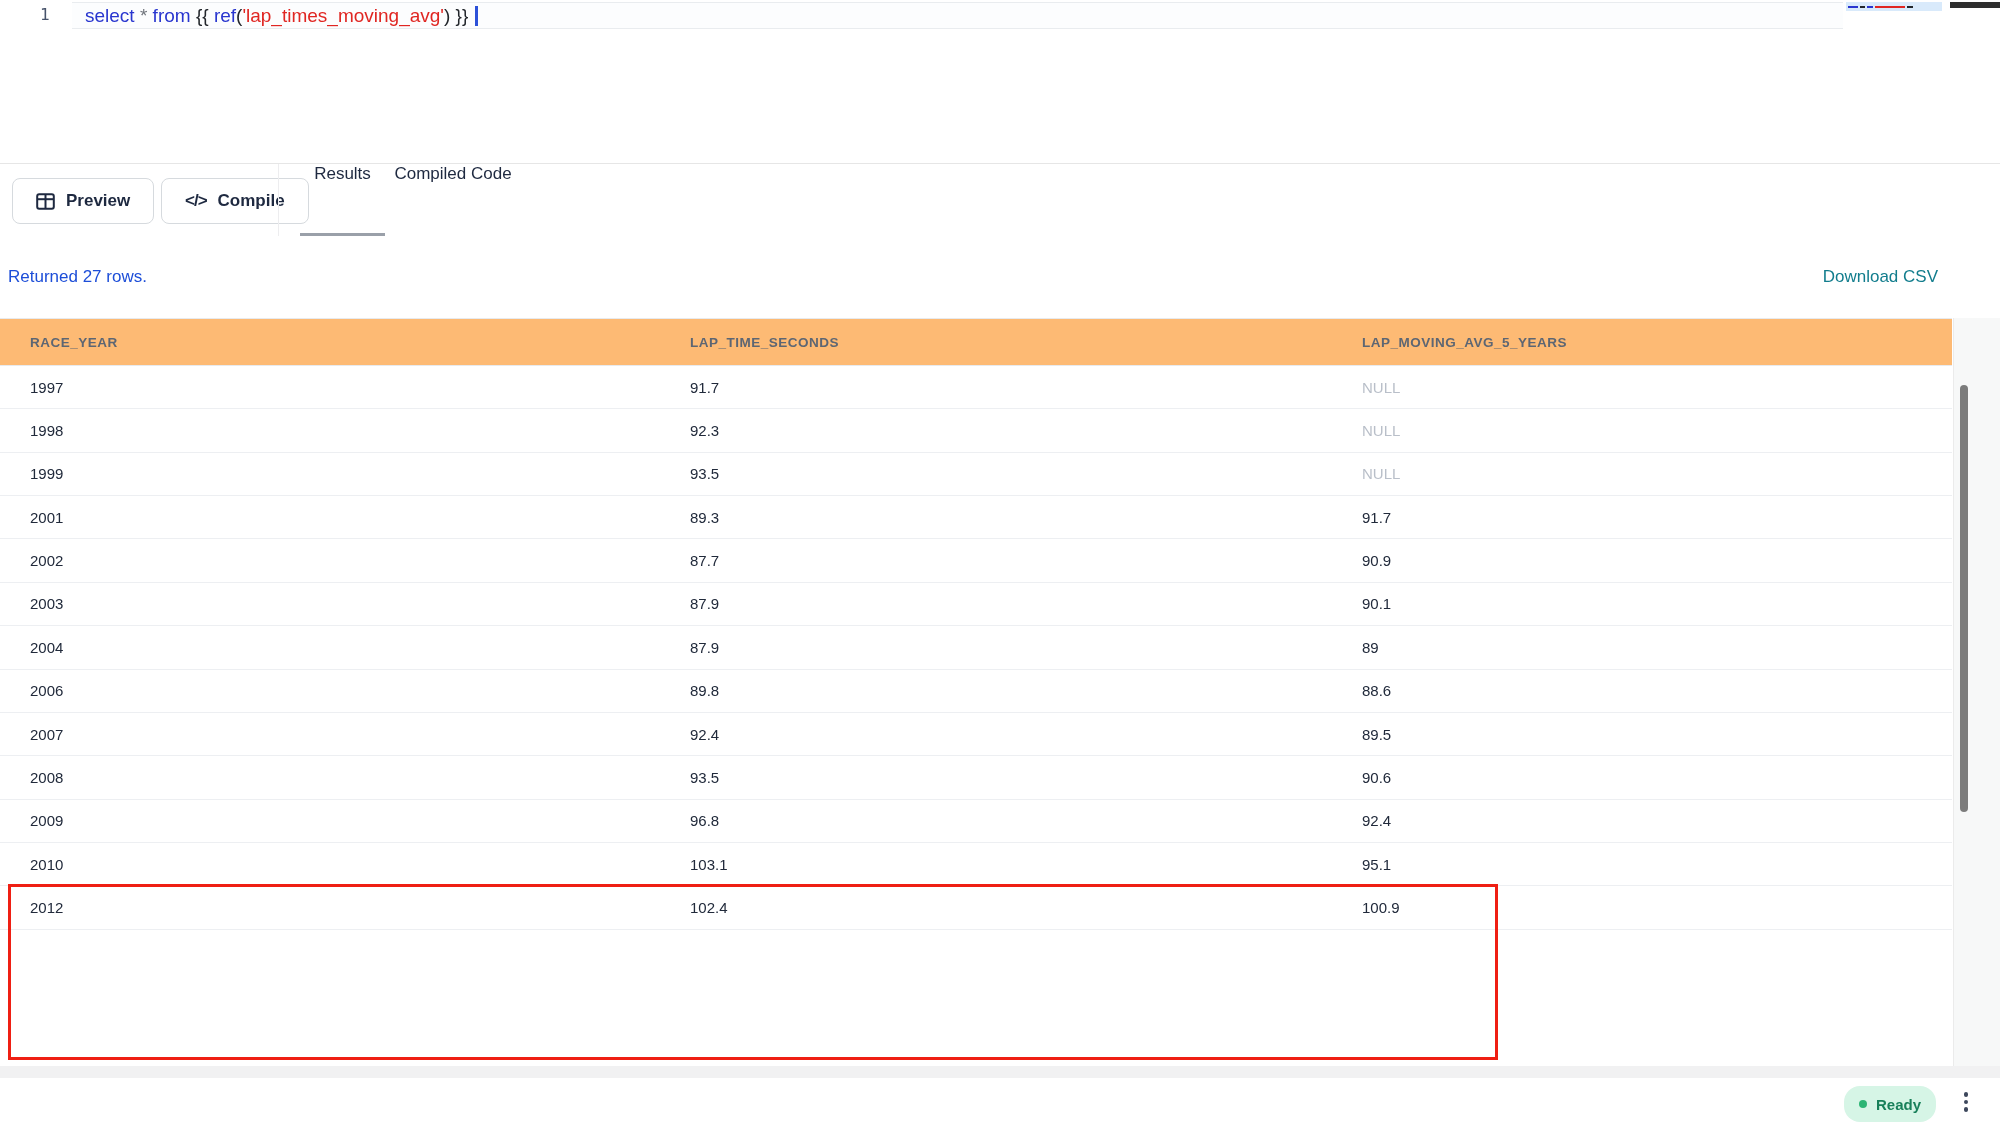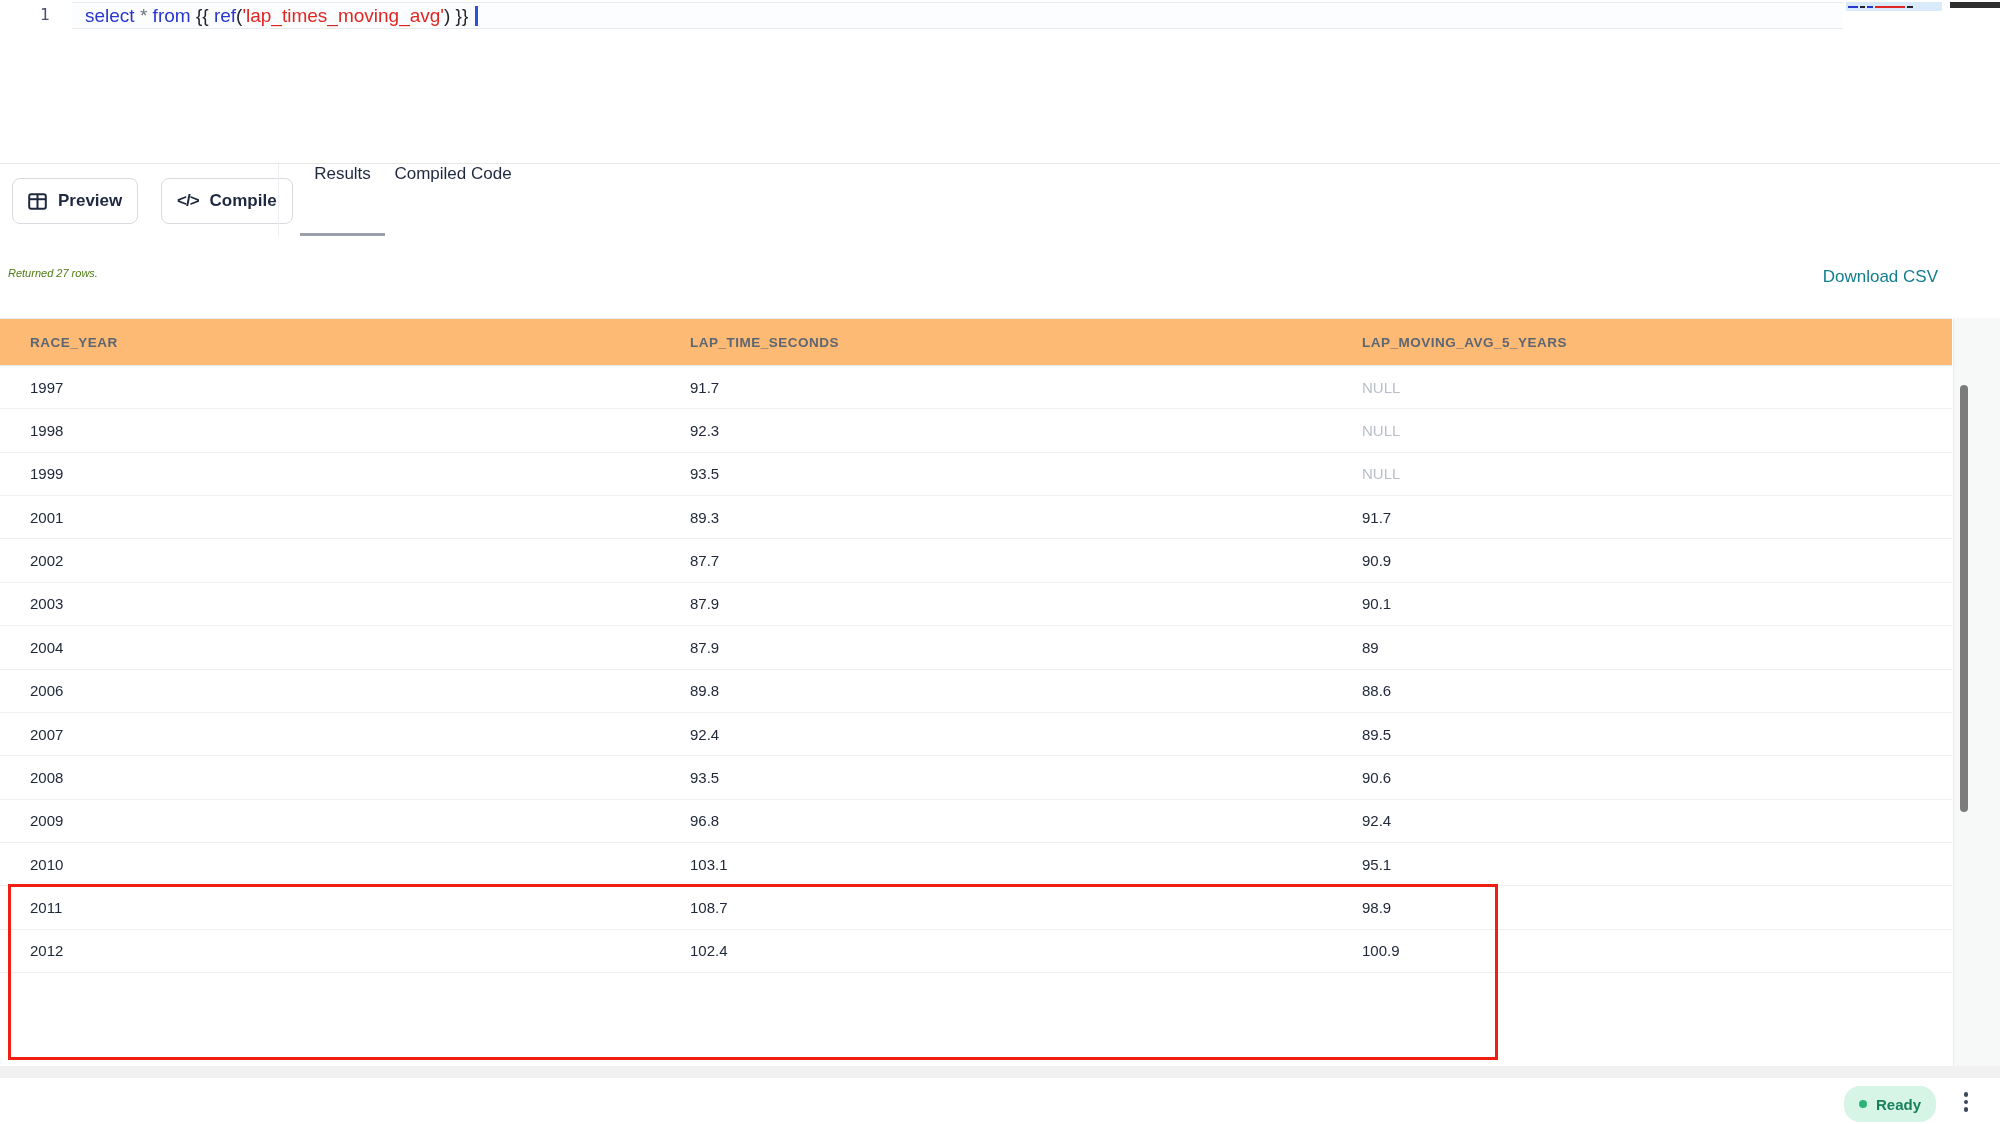--- a/index.html
+++ b/index.html
@@ -23,36 +23,36 @@
   .minimap { position: absolute; right: 58px; top: 0; width: 96px; height: 36px; }
   .minimap-line { position: absolute; left: 0; top: 2px; width: 96px; height: 9px; background: #d9eafb;
     display: flex; align-items: center; gap: 2px; padding: 0 2px; }
   .mm-seg { height: 2px; display: inline-block; }
   .editor-scroll-thumb { position: absolute; right: 0; top: 2px; width: 50px; height: 6px; background: #2e2e2e; }
 
   
   .toolbar { position: absolute; top: 163px; left: 0; width: 2000px; height: 73px;
     border-top: 1px solid #e6e6e6; background: #fff; }
   .btn { position: absolute; top: 14px; height: 46px; display: inline-flex; align-items: center; gap: 11px;
-    padding: 0 15px; background: #fff; border: 1px solid #d6dade; border-radius: 8px;
+    padding: 0 23px; background: #fff; border: 1px solid #d6dade; border-radius: 8px;
     font-size: 17px; font-weight: 600; color: #1e2940; cursor: pointer; }
   .btn-preview { left: 12px; }
   .btn-compile { left: 161px; }
   .btn svg { display: block; }
   .code-glyph { font-weight: 800; font-size: 17px; letter-spacing: -1px; color: #1e2940; }
   .toolbar-divider { position: absolute; left: 278px; top: 0; bottom: 0; width: 1px; background: #ededef; }
   .tab { position: absolute; top: 0; height: 72px; display: flex; align-items: flex-start; justify-content: center;
     font-size: 17px; color: #1e2940; cursor: pointer; }
   .tab-results { left: 300px; width: 85px; }
   .tab-compiled { left: 393px; width: 120px; }
   .tab-underline { position: absolute; left: 300px; top: 69px; width: 85px; height: 4px; background: #9aa0a9; }
 
   
   .results-bar { position: absolute; top: 236px; left: 0; width: 2000px; height: 82px; background: #fff; }
-  .summary { position: absolute; left: 8px; top: 31px; font-size: 11px; color: #4d7c0f; font-style: italic; }
+  .summary { position: absolute; left: 8px; top: 31px; font-size: 17px; color: #1d4ed8; }
   .download { position: absolute; right: 62px; top: 31px; font-size: 17px; color: #127d8d; cursor: pointer; }
 
   
   .table-header { position: absolute; top: 318px; left: 0; width: 1952px; height: 48px;
     border-top: 1px solid #e8eaed; border-bottom: 1px solid #e8eaed; background: #fdba74; }
   .th { position: absolute; top: 0; height: 47px; display: flex; align-items: center;
     font-size: 13.5px; font-weight: 700; letter-spacing: 0.5px; color: #5d6673; }
   .col1 { left: 30px; }
   .col2 { left: 690px; }
   .col3 { left: 1362px; }
@@ -192,25 +192,20 @@
     <span class="cell col1">2009</span>
     <span class="cell col2">96.8</span>
     <span class="cell col3">92.4</span>
   </div>
     <div class="row">
     <span class="cell col1">2010</span>
     <span class="cell col2">103.1</span>
     <span class="cell col3">95.1</span>
   </div>
     <div class="row">
-    <span class="cell col1">2011</span>
-    <span class="cell col2">108.7</span>
-    <span class="cell col3">98.9</span>
-  </div>
-    <div class="row">
     <span class="cell col1">2012</span>
     <span class="cell col2">102.4</span>
     <span class="cell col3">100.9</span>
   </div>
   </div>
 
 <div class="highlight-box"></div>
 
 <div class="v-scroll-track">
   <div class="v-scroll-thumb"></div>

